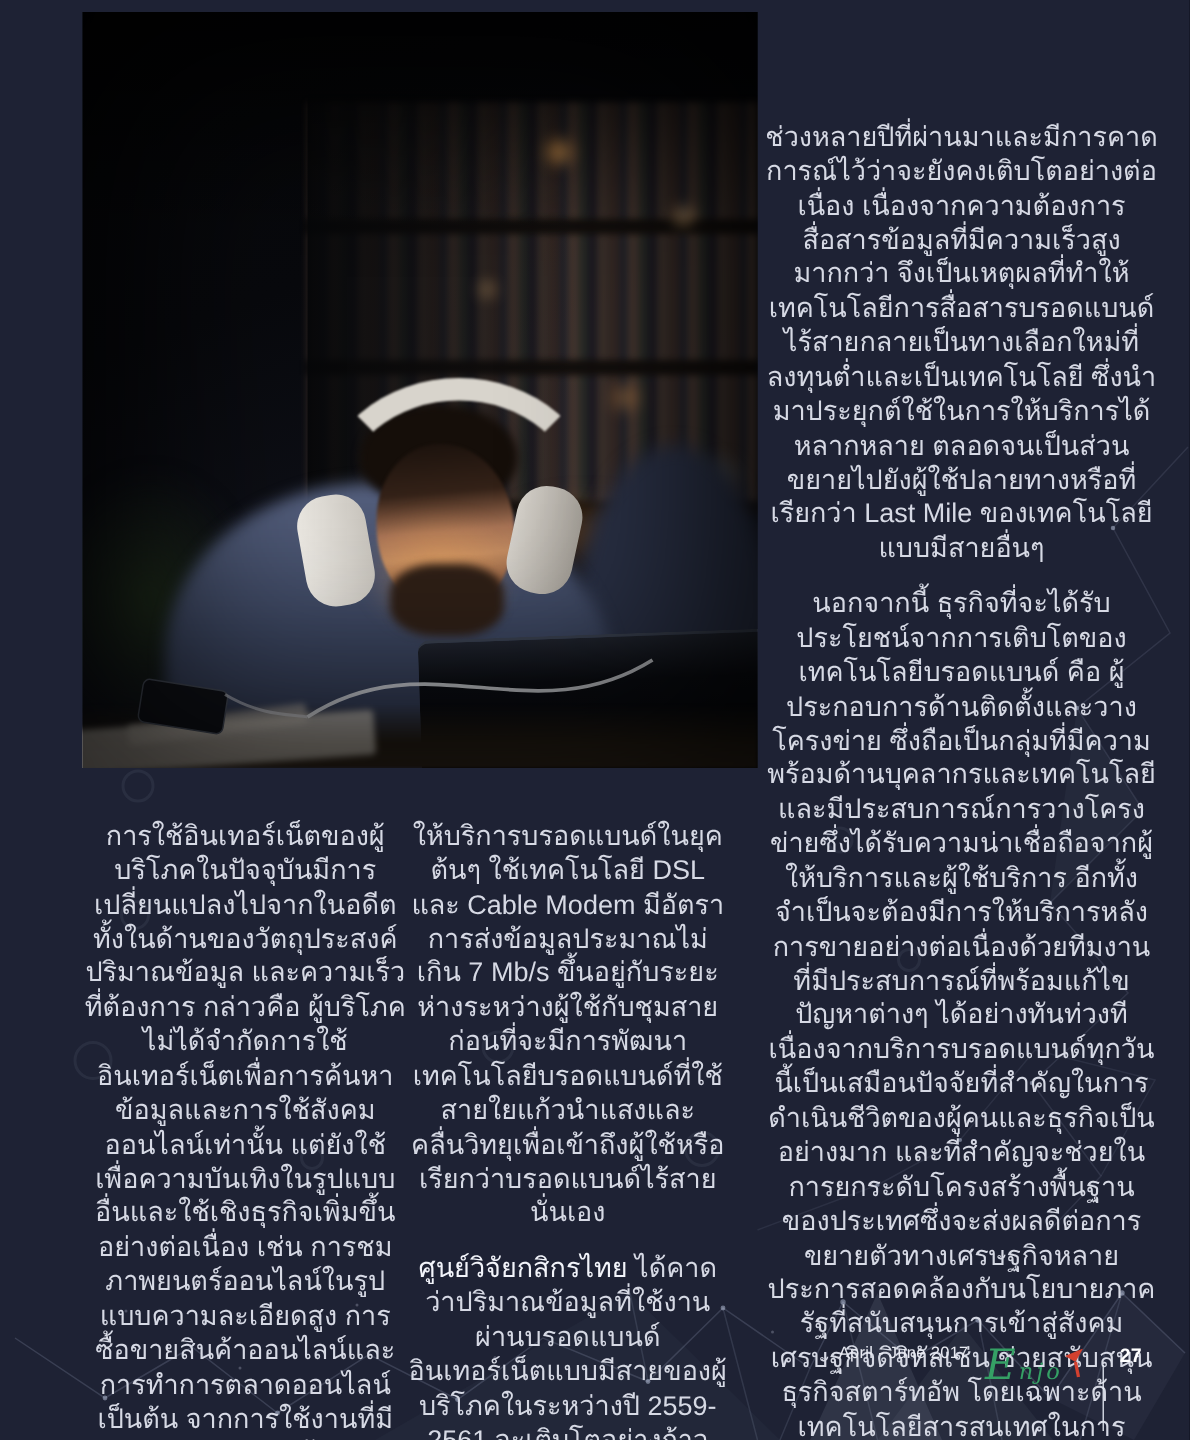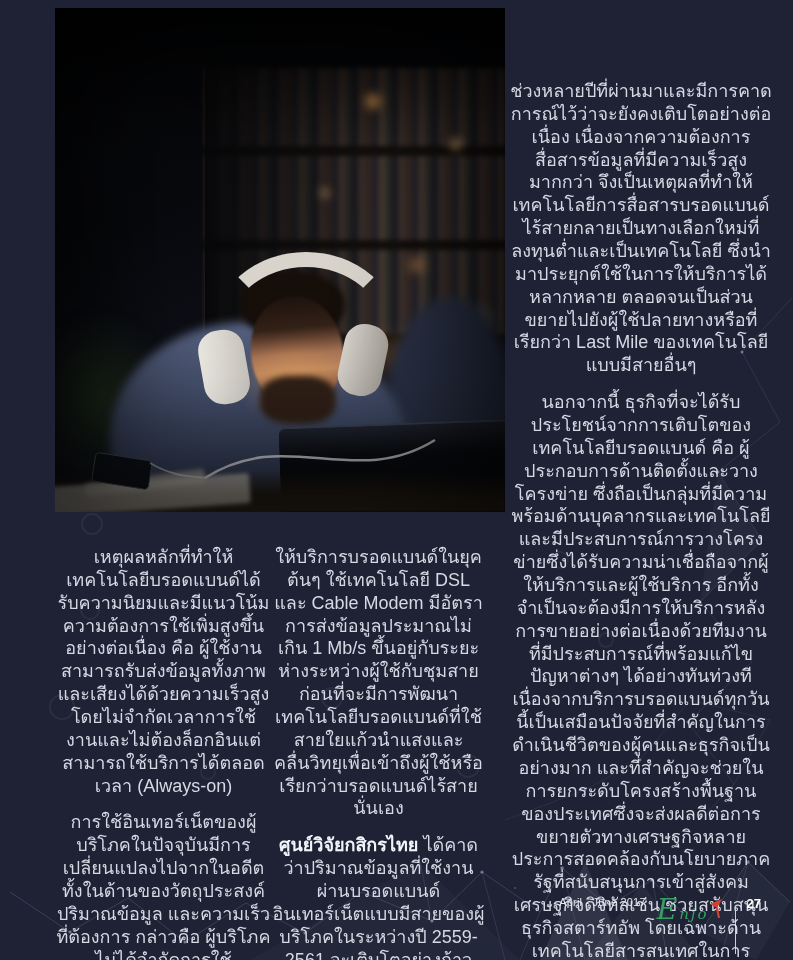--- a/index.html
+++ b/index.html
@@ -46,21 +46,21 @@
   .topshade{inset:0;background:linear-gradient(180deg,rgba(0,0,0,.55),transparent 30%);}
   .vignette{inset:0;box-shadow:inset 0 0 110px 45px rgba(0,0,0,.72);}
   
   .mesh{position:absolute;left:0;top:0;width:793px;height:960px;pointer-events:none;}
   
   .col{position:absolute;color:#d6d9e4;font-size:18px;line-height:1.27;text-align:center;}
   .col p{margin:0 0 14px 0;}
   .col-left{left:56px;top:546px;width:215px;}
   .col-mid{left:272px;top:546px;width:213px;}
   .col-right{left:510px;top:80px;width:262px;}
-  .lead{font-weight:bold;color:#f2f4fa;}
+  .lead{font-weight:normal;color:#f2f4fa;}
   
   .footer{position:absolute;right:32px;top:896px;display:flex;align-items:flex-start;gap:11px;z-index:5;}
   .issue{color:#e9ebf3;font-size:11px;letter-spacing:.2px;}
   .logo{display:inline-block;font-family:"DejaVu Serif","Liberation Serif",serif;font-style:italic;color:#35a065;font-size:15px;letter-spacing:2px;line-height:1;}
   .logo .logo-word{display:inline-block;}
   .logo .logo-word::first-letter{font-size:28px;}
   .logo-glyph{display:inline-block;vertical-align:baseline;margin-left:1px;}
   .divider{width:1px;height:44px;background:rgba(232,236,246,.85);margin-top:14px;}
   .pagenum{color:#ffffff;font-size:13px;font-weight:bold;}
 </style>
@@ -151,26 +151,25 @@
         <circle cx="208" cy="772" r="7"></circle>
       <circle cx="332" cy="698" r="10"></circle>
         <circle cx="468" cy="766" r="11"></circle>
         <circle cx="560" cy="560" r="8"></circle>
       <circle cx="92" cy="524" r="10"></circle>
         <circle cx="606" cy="640" r="7"></circle>
     </g>
   </svg>
 
   <div class="col col-left">
-    <p>เหตุผลหลักที่ทำให้เทคโนโลยีบรอดแบนด์ได้รับความนิยมและมีแนวโน้มความต้องการใช้เพิ่มสูงขึ้นอย่างต่อเนื่อง คือ ผู้ใช้งานสามารถรับส่งข้อมูลทั้งภาพและเสียงได้ด้วยความเร็วสูง โดยไม่จำกัดเวลาการใช้งานและไม่ต้องล็อกอินแต่สามารถใช้บริการได้ตลอดเวลา (Always-on)</p>
     <p>การใช้อินเทอร์เน็ตของผู้บริโภคในปัจจุบันมีการเปลี่ยนแปลงไปจากในอดีตทั้งในด้านของวัตถุประสงค์ ปริมาณข้อมูล และความเร็วที่ต้องการ กล่าวคือ ผู้บริโภคไม่ได้จำกัดการใช้อินเทอร์เน็ตเพื่อการค้นหาข้อมูลและการใช้สังคมออนไลน์เท่านั้น แต่ยังใช้เพื่อความบันเทิงในรูปแบบอื่นและใช้เชิงธุรกิจเพิ่มขึ้นอย่างต่อเนื่อง เช่น การชมภาพยนตร์ออนไลน์ในรูปแบบความละเอียดสูง การซื้อขายสินค้าออนไลน์และการทำการตลาดออนไลน์ เป็นต้น จากการใช้งานที่มีความหลากหลายดังกล่าว ส่งผลให้ปริมาณข้อมูลที่ใช้งานเพิ่มสูงขึ้นอย่างต่อเนื่อง ซึ่งการ</p>
   </div>
 
   <div class="col col-mid">
-    <p>ให้บริการบรอดแบนด์ในยุคต้นๆ ใช้เทคโนโลยี DSL และ Cable Modem มีอัตราการส่งข้อมูลประมาณไม่เกิน 1 Mb/s ขึ้นอยู่กับระยะห่างระหว่างผู้ใช้กับชุมสาย ก่อนที่จะมีการพัฒนาเทคโนโลยีบรอดแบนด์ที่ใช้สายใยแก้วนำแสงและคลื่นวิทยุเพื่อเข้าถึงผู้ใช้หรือเรียกว่าบรอดแบนด์ไร้สายนั่นเอง</p>
+    <p>ให้บริการบรอดแบนด์ในยุคต้นๆ ใช้เทคโนโลยี DSL และ Cable Modem มีอัตราการส่งข้อมูลประมาณไม่เกิน 7 Mb/s ขึ้นอยู่กับระยะห่างระหว่างผู้ใช้กับชุมสาย ก่อนที่จะมีการพัฒนาเทคโนโลยีบรอดแบนด์ที่ใช้สายใยแก้วนำแสงและคลื่นวิทยุเพื่อเข้าถึงผู้ใช้หรือเรียกว่าบรอดแบนด์ไร้สายนั่นเอง</p>
     <p><span class="lead">ศูนย์วิจัยกสิกรไทย</span><span> ได้คาดว่าปริมาณข้อมูลที่ใช้งานผ่านบรอดแบนด์อินเทอร์เน็ตแบบมีสายของผู้บริโภคในระหว่างปี 2559-2561 จะเติบโตอย่างก้าวกระโดดเฉลี่ยร้อยละ 24.7 ต่อปี ส่งผลให้คาดว่าในปี 2561 ปริมาณข้อมูลที่ใช้งานจะอยู่ที่ราว 46 กิกะไบต์ต่อรายต่อเดือน สูงกว่าปี 2559 ที่คาดว่าจะใช้เพียง 27 กิกะไบต์ต่อรายต่อเดือนราว 1.9 เท่า</span></p>
   </div>
 
   <div class="col col-right">
     <p>ช่วงหลายปีที่ผ่านมาและมีการคาดการณ์ไว้ว่าจะยังคงเติบโตอย่างต่อเนื่อง เนื่องจากความต้องการสื่อสารข้อมูลที่มีความเร็วสูงมากกว่า จึงเป็นเหตุผลที่ทำให้เทคโนโลยีการสื่อสารบรอดแบนด์ไร้สายกลายเป็นทางเลือกใหม่ที่ลงทุนต่ำและเป็นเทคโนโลยี ซึ่งนำมาประยุกต์ใช้ในการให้บริการได้หลากหลาย ตลอดจนเป็นส่วนขยายไปยังผู้ใช้ปลายทางหรือที่เรียกว่า Last Mile ของเทคโนโลยีแบบมีสายอื่นๆ</p>
     <p>นอกจากนี้ ธุรกิจที่จะได้รับประโยชน์จากการเติบโตของเทคโนโลยีบรอดแบนด์ คือ ผู้ประกอบการด้านติดตั้งและวางโครงข่าย ซึ่งถือเป็นกลุ่มที่มีความพร้อมด้านบุคลากรและเทคโนโลยีและมีประสบการณ์การวางโครงข่ายซึ่งได้รับความน่าเชื่อถือจากผู้ให้บริการและผู้ใช้บริการ อีกทั้งจำเป็นจะต้องมีการให้บริการหลังการขายอย่างต่อเนื่องด้วยทีมงานที่มีประสบการณ์ที่พร้อมแก้ไขปัญหาต่างๆ ได้อย่างทันท่วงที เนื่องจากบริการบรอดแบนด์ทุกวันนี้เป็นเสมือนปัจจัยที่สำคัญในการดำเนินชีวิตของผู้คนและธุรกิจเป็นอย่างมาก และที่สำคัญจะช่วยในการยกระดับโครงสร้างพื้นฐานของประเทศซึ่งจะส่งผลดีต่อการขยายตัวทางเศรษฐกิจหลายประการสอดคล้องกับนโยบายภาครัฐที่สนับสนุนการเข้าสู่สังคมเศรษฐกิจดิจิทัลเช่น ช่วยสนับสนุนธุรกิจสตาร์ทอัพ โดยเฉพาะด้านเทคโนโลยีสารสนเทศในการคิดค้นพัฒนาแอปพลิเคชันเพื่อสร้างธุรกิจใหม่หรือสนับสนุนการดำเนินธุรกิจให้มีความสะดวกยิ่งขึ้น อีกทั้งยังช่วยยกระดับการสื่อสารโทรคมนาคมของประเทศให้ทัดเทียมนานาประเทศอีกด้วย</p>
   </div>
 
   <div class="footer">
     <span class="issue">April - June 2017</span>

